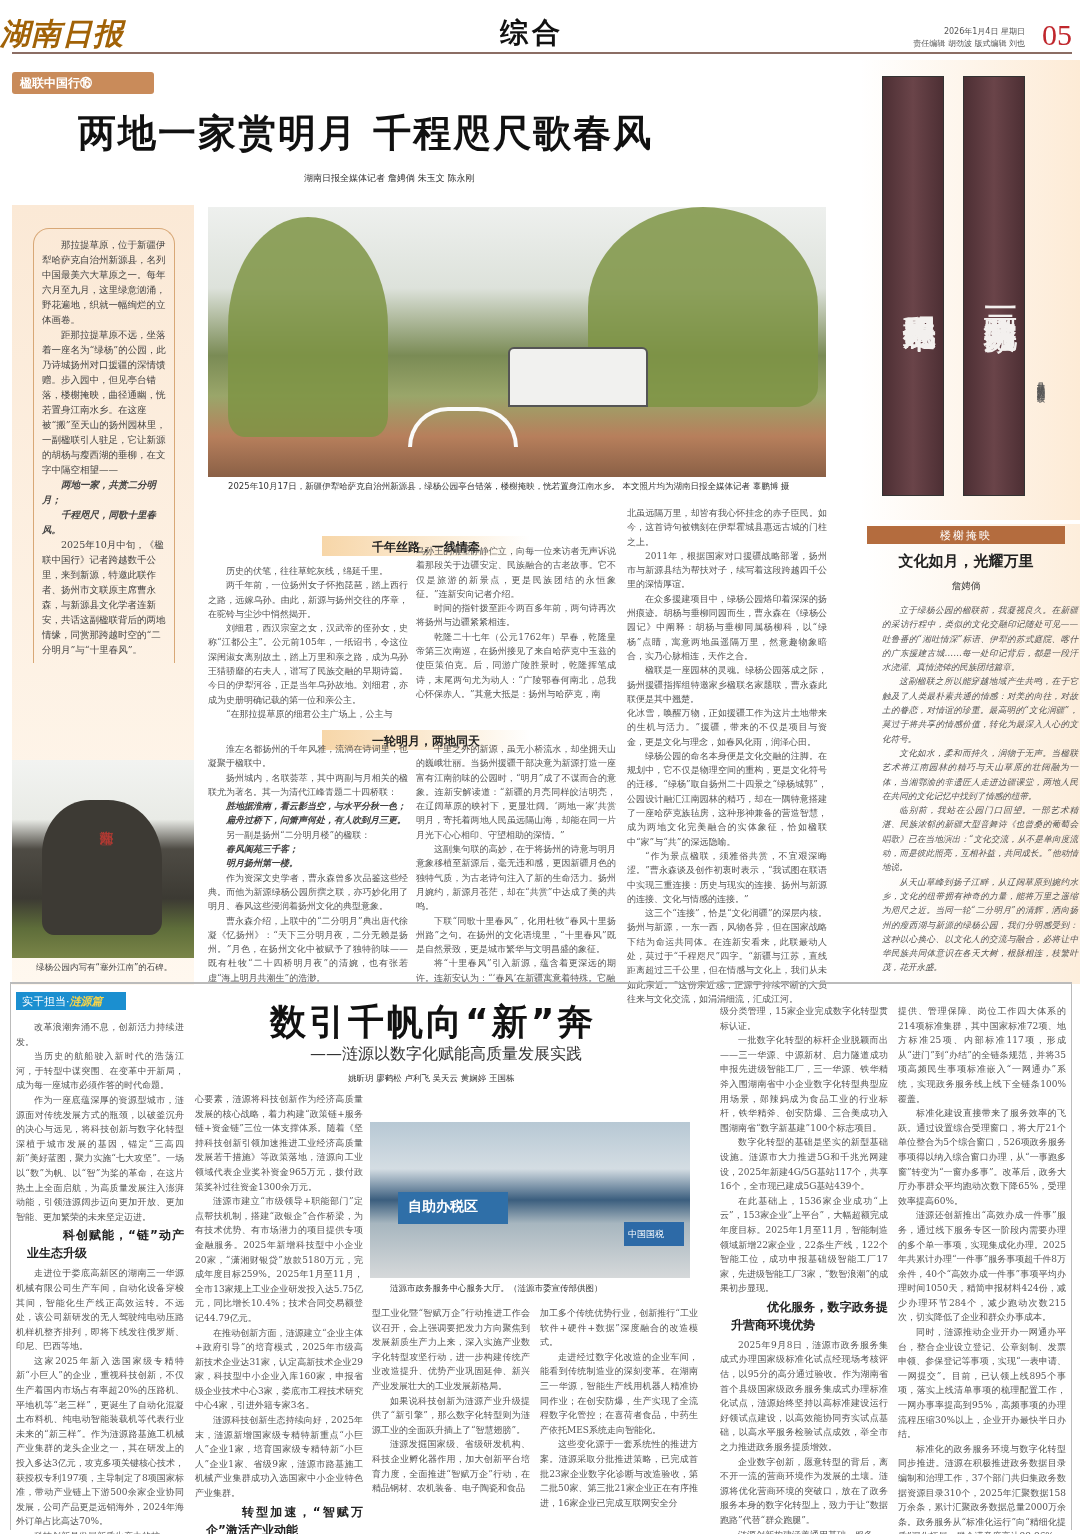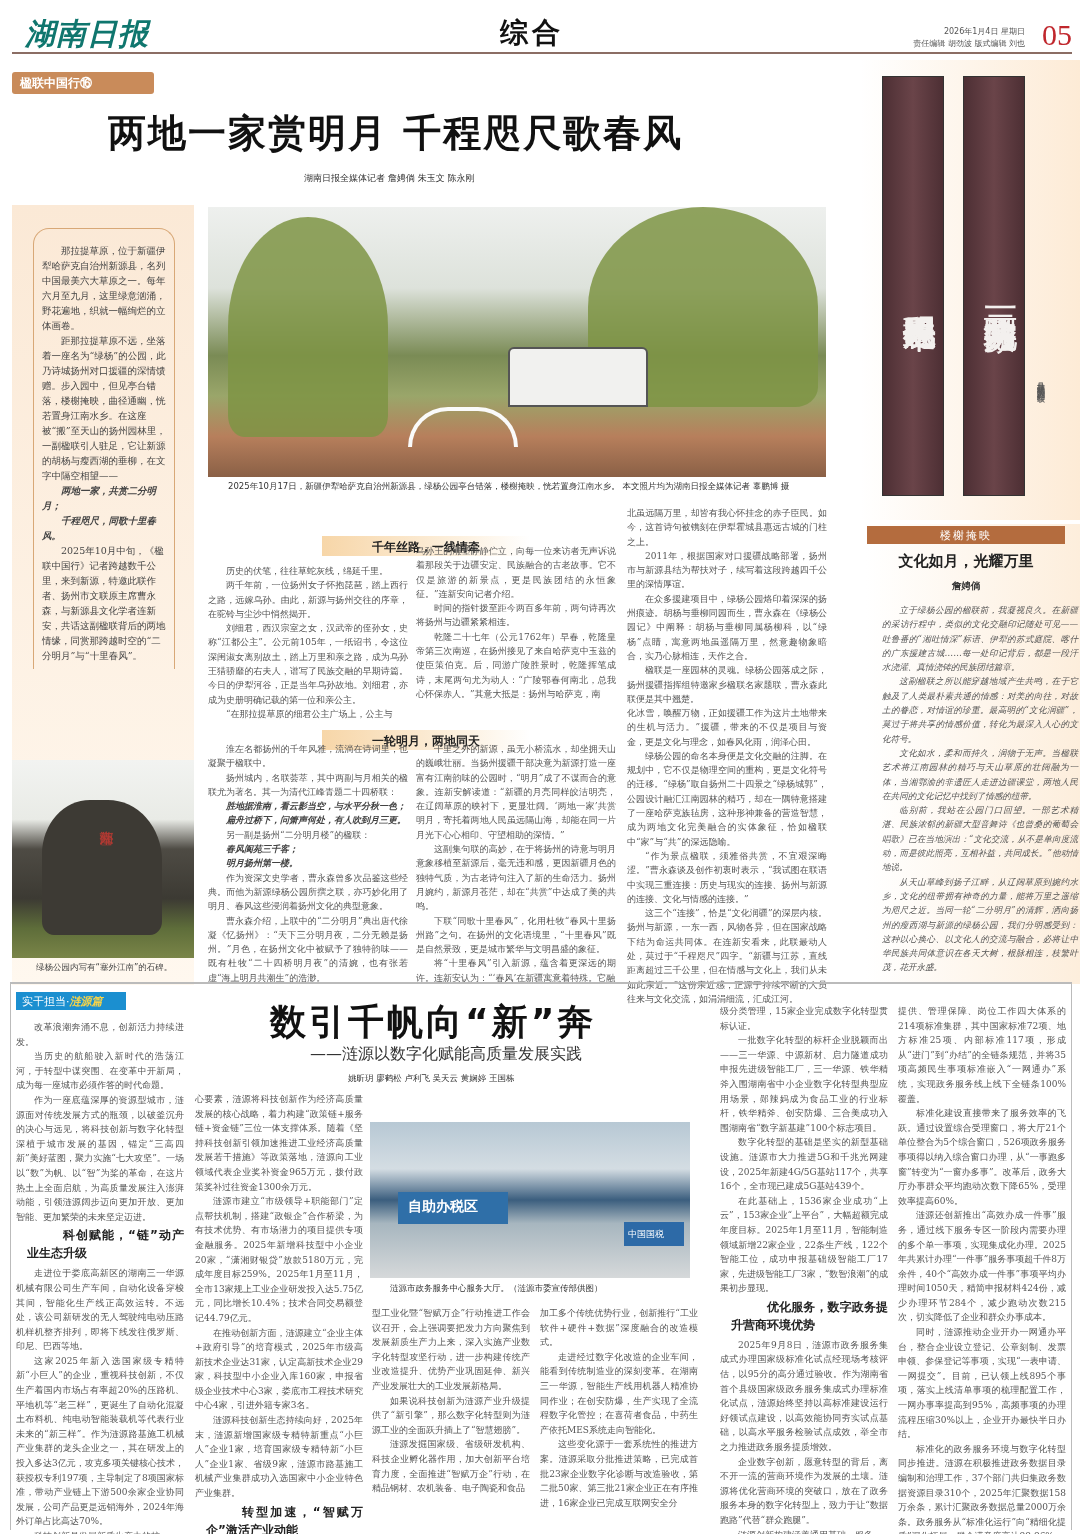--- a/index.html
+++ b/index.html
@@ -1,28 +1,28 @@
 <!DOCTYPE html>
 <html><head>
 <meta charset="utf-8">
 <style>
   * { box-sizing: border-box; margin: 0; padding: 0; }
   html, body { width: 1080px; height: 1534px; background: #fff; overflow: hidden; }
   body { font-family: "DejaVu Serif", "Liberation Serif", serif; color: #333; position: relative; }
   .abs { position: absolute; }
-  .masthead-logo { left: 25px; top: 14px; font-size: 30px; color: #0f766e; font-weight: bold; font-style: italic; letter-spacing: 1px; font-family: "DejaVu Serif", serif; }
+  .masthead-logo { left: 0; top: 14px; font-size: 30px; color: #a16207; font-weight: bold; font-style: italic; letter-spacing: 1px; font-family: "DejaVu Serif", serif; }
   .section-title { left: 500px; top: 14px; font-size: 28px; font-weight: bold; color: #111; letter-spacing: 4px; font-family: "DejaVu Sans", sans-serif; }
   .dateline { right: 55px; top: 26px; font-size: 8px; color: #555; text-align: right; line-height: 12px; font-family: "DejaVu Sans", sans-serif; }
   .pagenum { right: 8px; top: 18px; font-size: 30px; color: #c0272d; font-family: "Liberation Serif", serif; }
   .top-rule { left: 12px; right: 8px; top: 52px; height: 2px; background: #8b6d64; }
   .column-badge { left: 12px; top: 72px; width: 142px; height: 22px; background: #c98b5a; border-radius: 3px; color: #fff; font-size: 12px; font-weight: bold; padding: 3px 8px; font-family: "DejaVu Sans", sans-serif; }
-  .headline1 { left: 78px; top: 108px; font-size: 38px; font-weight: bold; color: #111; letter-spacing: 2px; font-family: "DejaVu Serif", serif; margin-left: 30px; }
+  .headline1 { left: 78px; top: 108px; font-size: 38px; font-weight: bold; color: #111; letter-spacing: 2px; font-family: "DejaVu Serif", serif; }
   .byline1 { left: 304px; top: 172px; font-size: 9px; color: #333; font-family: "DejaVu Sans", sans-serif; }
   .sidebar-box { left: 12px; top: 205px; width: 182px; height: 780px; background: linear-gradient(#fbe9d6, #fff8ef); }
-  .sidebar-inner { left: 33px; top: 228px; width: 142px; border: 1px solid #d8a877; border-bottom: none; border-radius: 16px 16px 0 0; padding: 14px 8px 6px 8px; font-size: 9.5px; line-height: 15px; color: #444; }
+  .sidebar-inner { left: 33px; top: 228px; width: 142px; border: 1px solid #d8a877; border-bottom: none; border-radius: 16px 16px 0 0; padding: 8px 8px 6px 8px; font-size: 9.5px; line-height: 15px; color: #444; }
   .sidebar-inner p { text-indent: 2em; margin-bottom: 0; }
   .sidebar-inner p.poem { font-style: italic; font-weight: bold; }
   .photo-main { left: 208px; top: 207px; width: 618px; height: 270px; background: linear-gradient(180deg, #eef0ee 0%, #dde2db 30%, #7a8b55 55%, #9aa66a 70%, #b77f5c 85%, #8a6046 100%); overflow: hidden; }
   .photo-main .willow { position: absolute; background: #7e9444; border-radius: 50% 50% 10% 10%; opacity: .85; }
   .photo-main .pavilion { position: absolute; left: 300px; top: 140px; width: 140px; height: 60px; background: #f1f1ef; border-radius: 6px 6px 0 0; border: 2px solid #555; }
   .photo-main .bridge { position: absolute; left: 200px; top: 200px; width: 110px; height: 40px; border: 4px solid #fafafa; border-bottom: none; border-radius: 60px 60px 0 0; }
   .photo-caption { left: 228px; top: 481px; font-size: 8.5px; color: #333; font-family: "DejaVu Sans", sans-serif; }
   .subhead-bar { height: 20px; background: linear-gradient(90deg, #f7d6a8, #fdf2e2 70%, #fff); font-size: 12px; font-weight: bold; color: #222; padding: 3px 0 0 0; text-align: center; font-family: "DejaVu Sans", sans-serif; margin-top: 24px; }
   .body-col { font-size: 9px; line-height: 14.3px; color: #555; text-align: justify; }
   .body-col p { text-indent: 2em; }
@@ -30,21 +30,21 @@
   .stone-photo { left: 12px; top: 760px; width: 182px; height: 198px; background: linear-gradient(180deg, #f2f3f1 0%, #e9ebe6 30%, #4e4b44 45%, #3c3a33 70%, #5e6d3a 85%, #7a8548 100%); overflow: hidden; }
   .stone-photo .stone { position: absolute; left: 30px; top: 40px; width: 120px; height: 135px; background: #3d3a34; border-radius: 40% 45% 10% 10%; }
   .stone-photo .stone-text { position: absolute; left: 88px; top: 60px; width: 16px; color: #b23a33; font-size: 14px; line-height: 18px; writing-mode: vertical-rl; }
   .stone-caption { left: 36px; top: 962px; font-size: 8.5px; color: #444; font-family: "DejaVu Sans", sans-serif; }
   .couplet-bg { left: 860px; top: 60px; width: 220px; height: 460px; background: linear-gradient(90deg, #fff, #fdebd6); }
   .couplet { width: 62px; height: 420px; background: linear-gradient(90deg, #4d2f34, #6a4449, #4d2f34); border: 1px solid #333; color: #f3f0ee; font-size: 34px; line-height: 46px; text-align: center; writing-mode: vertical-rl; padding-top: 10px; font-family: "DejaVu Serif", serif; }
   .couplet-caption { left: 1034px; top: 376px; font-size: 8px; color: #555; writing-mode: vertical-rl; letter-spacing: 1px; font-family: "DejaVu Sans", sans-serif; }
   .notes-bg { left: 866px; top: 524px; width: 214px; height: 460px; background: linear-gradient(90deg, #fff, #fdeedc); }
   .notes-bar { left: 867px; top: 526px; width: 198px; height: 18px; background: #b46c3e; color: #fff; font-size: 11px; text-align: center; padding-top: 2px; letter-spacing: 2px; font-family: "DejaVu Sans", sans-serif; }
   .notes-title { left: 867px; top: 552px; width: 198px; font-size: 15px; font-weight: bold; color: #222; text-align: center; }
-  .notes-author { left: 867px; top: 580px; width: 198px; font-size: 9.5px; font-weight: bold; color: #333; text-align: center; font-family: "DejaVu Sans", sans-serif; }
+  .notes-author { left: 867px; top: 580px; width: 198px; font-size: 9.5px; font-weight: normal; color: #333; text-align: center; font-family: "DejaVu Sans", sans-serif; }
   .notes-body { left: 870px; top: 603px; width: 196px; font-size: 8.6px; line-height: 14.3px; color: #555; font-style: italic; text-align: justify; margin-left: 12px; }
   .notes-body p { text-indent: 2em; }
   .lower-frame { left: 10px; top: 982px; width: 1062px; height: 548px; border-left: 1px solid #bbb; border-top: 2px solid #bbb; border-right: 1px solid #bbb; }
   .lower-badge { left: 16px; top: 992px; width: 110px; height: 18px; background: #1b8fd0; color: #fff; font-size: 11px; padding: 2px 6px; font-family: "DejaVu Sans", sans-serif; }
   .lower-badge .tag { color: #f5d34a; font-style: italic; font-weight: bold; }
   .headline2 { left: 270px; top: 998px; font-size: 36px; font-weight: bold; color: #111; letter-spacing: 3px; font-family: "DejaVu Sans", sans-serif; }
   .subtitle2 { left: 310px; top: 1044px; font-size: 16px; color: #333; font-family: "DejaVu Sans", sans-serif; }
   .byline2 { left: 348px; top: 1073px; font-size: 8.5px; color: #333; font-family: "DejaVu Sans", sans-serif; }
   .lower-col { font-size: 9px; line-height: 14.6px; color: #555; text-align: justify; }
   .lower-col p { text-indent: 2em; }

